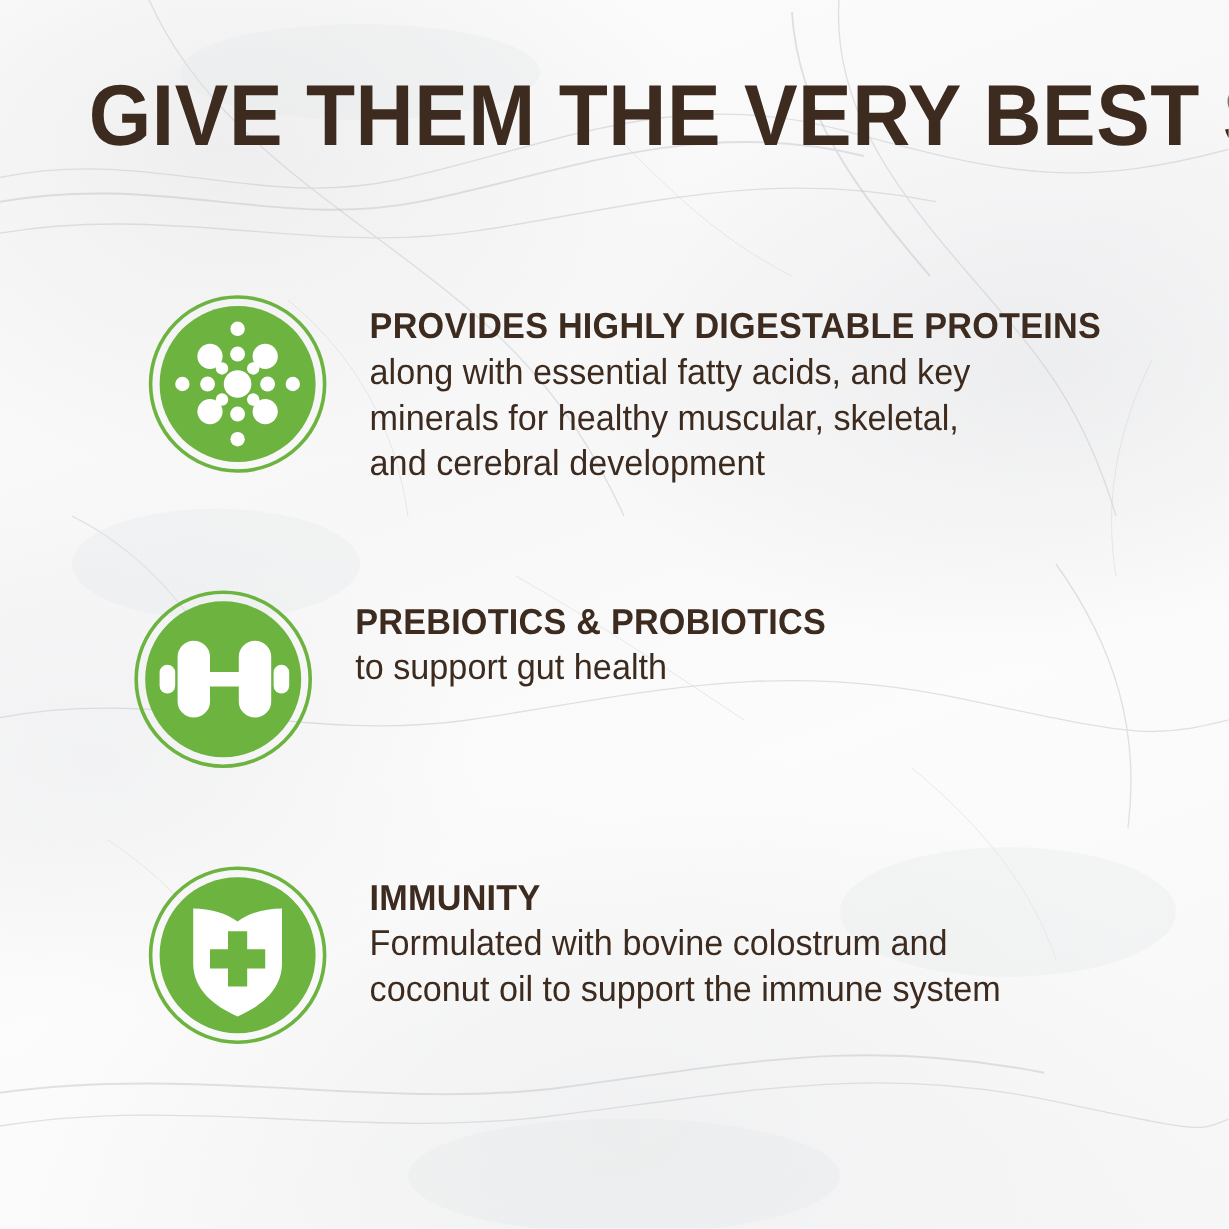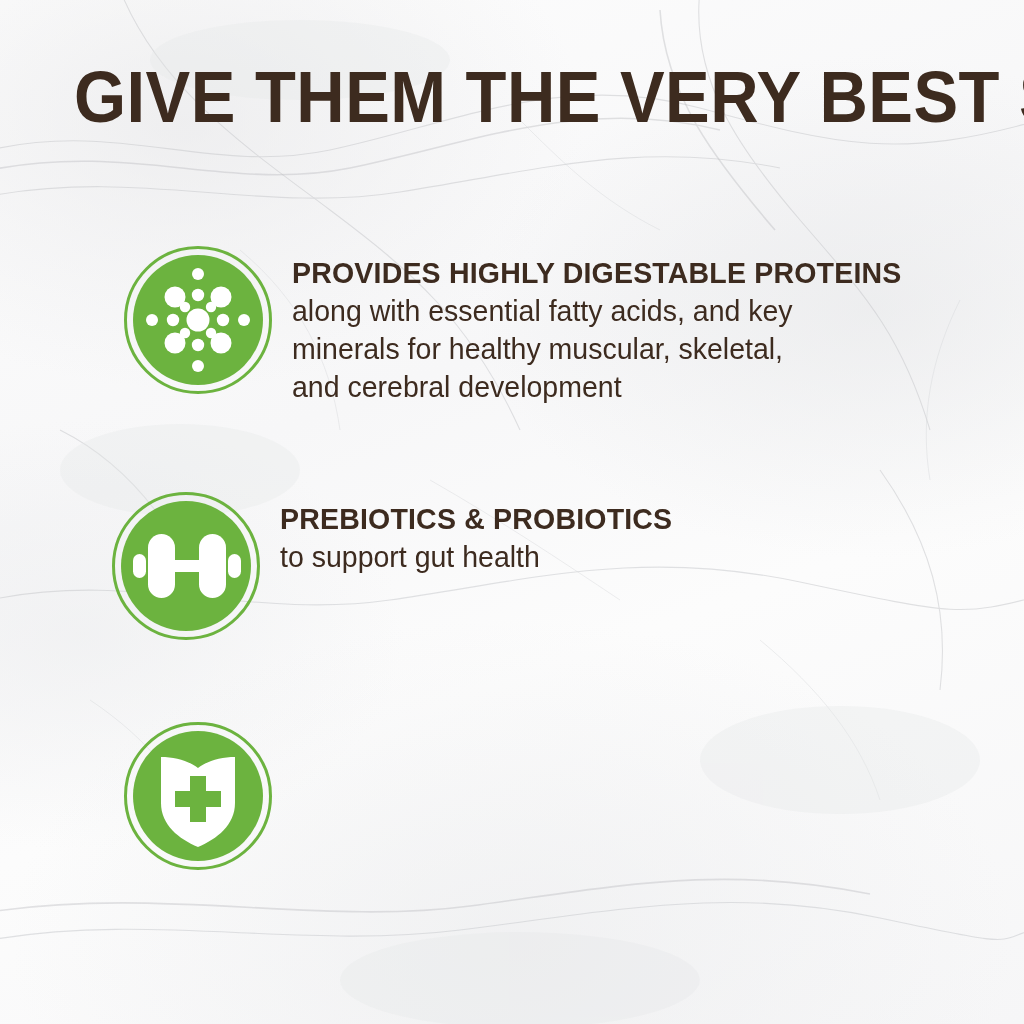--- a/index.html
+++ b/index.html
@@ -80,21 +80,21 @@
     border-radius: 50%;
     background: #6cb33f;
   }
   .icon-art {
     position: absolute;
     inset: 9px;
     display: block;
   }
 
   .feature-text {
-    margin-left: 20px;
+    margin-left: 36px;
     padding-top: 8px;
   }
   .feature-head {
     font-family: "Liberation Sans Narrow", "Liberation Sans", sans-serif;
     font-weight: bold;
     font-size: 30px;
     line-height: 38px;
     letter-spacing: 0.2px;
     color: #3d2b1f;
     transform: scaleX(0.95);
@@ -220,15 +220,20 @@
           C 28 94, 46 108, 65 116
           C 84 108, 102 94, 102 72
           L 102 26
           C 88 26, 74 30, 65 37
           C 56 30, 42 26, 28 26
           Z
           M 57 45 L 73 45 L 73 60 L 88 60 L 88 76 L 73 76 L 73 91 L 57 91 L 57 76 L 42 76 L 42 60 L 57 60 Z
         "></path>
       </svg>
     </div>
+    <div class="feature-text">
+      <div class="feature-head">IMMUNITY</div>
+      <div class="feature-body">Formulated with bovine colostrum and
+coconut oil to support the immune system</div>
+    </div>
   </div>
 
 </div>
 
 </body></html>

